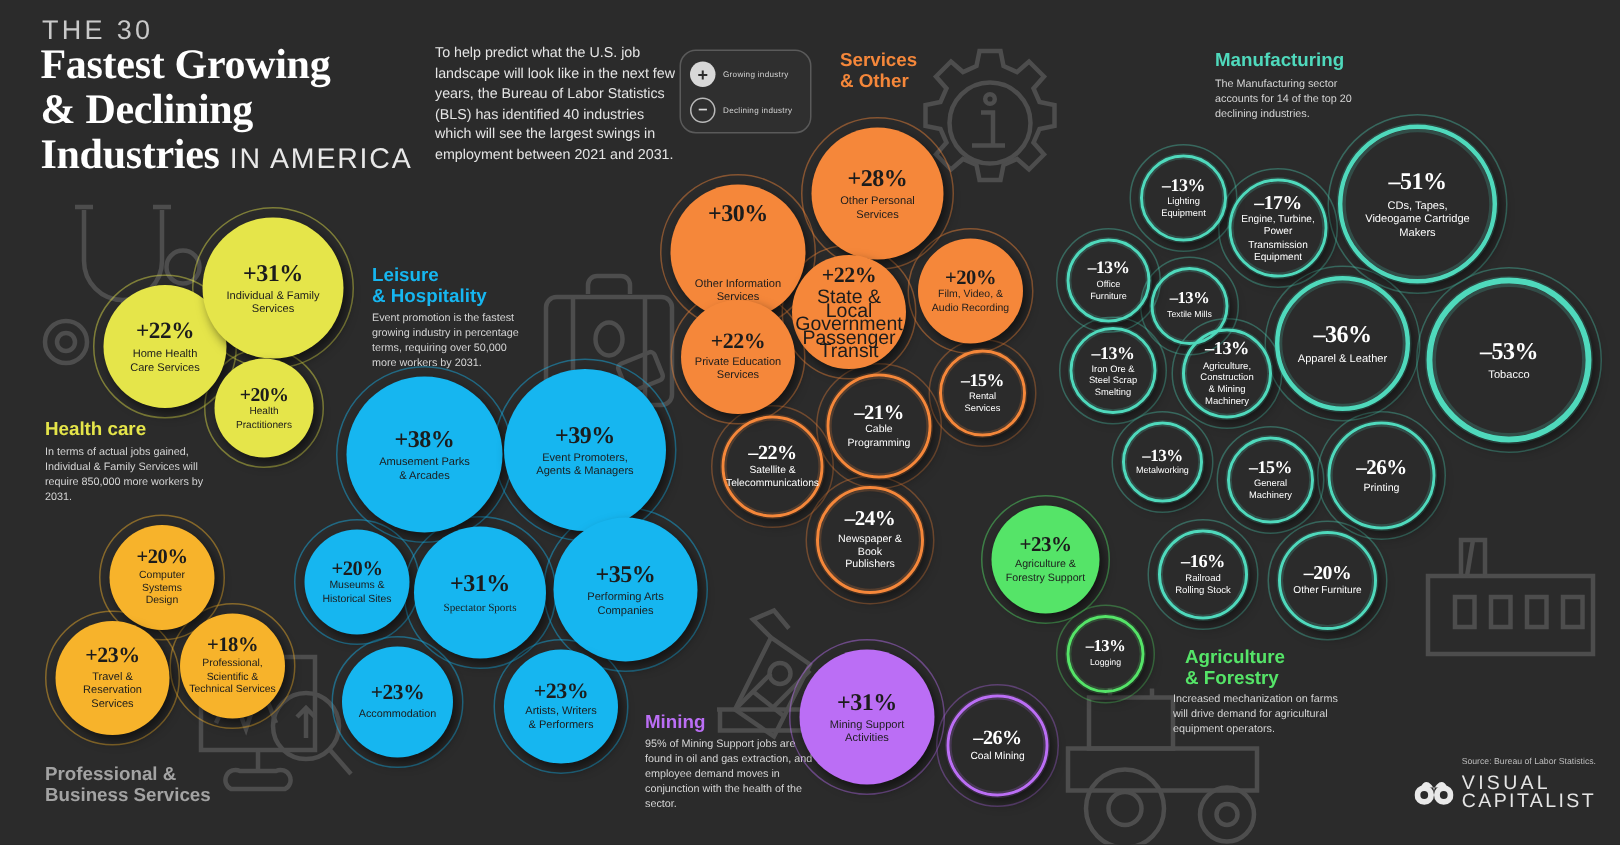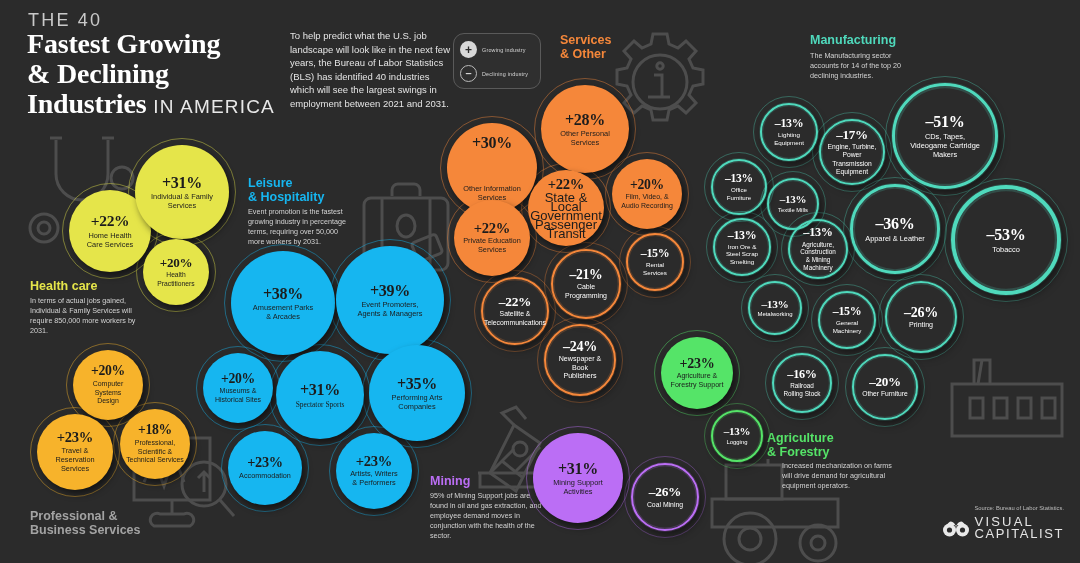--- a/index.html
+++ b/index.html
@@ -142,21 +142,21 @@
   <svg class="deco" style="left:944px;top:358px;" width="126" height="82" viewBox="0 0 126 82" stroke-width="3">
     <path d="M8 26 h110 v52 h-110 z"></path>
     <path d="M30 26 v-24 h16 v24"></path>
     <path d="M38 2 l-4 24"></path>
     <rect x="26" y="40" width="13" height="20"></rect>
     <rect x="50" y="40" width="13" height="20"></rect>
     <rect x="74" y="40" width="13" height="20"></rect>
     <rect x="98" y="40" width="13" height="20"></rect>
   </svg>
 
-  <div class="kicker">THE 40</div>
+  <div class="kicker">THE 30</div>
   <div class="maintitle">
     <span>Fastest Growing</span><br>
     <span>&amp; Declining</span><br>
     <span>Industries</span>
     <span class="thin">IN AMERICA</span>
   </div>
   <div class="intro">To help predict what the U.S. job landscape will look like in the next few years, the Bureau of Labor Statistics (BLS) has identified 40 industries which will see the largest swings in employment between 2021 and 2031.</div>
 
   <div class="legend">
     <div class="legend-row r1">
@@ -184,21 +184,21 @@
   <div class="sec-n" style="left:248px;top:207px;width:100px;">Event promotion is the fastest growing industry in percentage terms, requiring over 50,000 more workers by 2031.</div>
 
   <div class="sec-h" style="left:560px;top:33px;color:#f5873a;width:90px;">
     <span>Services</span><br>
     <span>&amp; Other</span>
   </div>
 
   <div class="sec-h" style="left:810px;top:33px;color:#4fd9bc;">Manufacturing</div>
   <div class="sec-n" style="left:810px;top:51px;width:110px;">The Manufacturing sector accounts for 14 of the top 20 declining industries.</div>
 
-  <div class="sec-h" style="left:767px;top:431px;color:#55e468;width:110px;">
+  <div class="sec-h" style="left:790px;top:431px;color:#55e468;width:110px;">
     <span>Agriculture</span><br>
     <span>&amp; Forestry</span>
   </div>
   <div class="sec-n" style="left:782px;top:461px;width:118px;">Increased mechanization on farms will drive demand for agricultural equipment operators.</div>
 
   <div class="sec-h" style="left:430px;top:474px;color:#bb6ef5;">Mining</div>
   <div class="sec-n" style="left:430px;top:491px;width:112px;">95% of Mining Support jobs are found in oil and gas extraction, and employee demand moves in conjunction with the health of the sector.</div>
 
   <div id="bubble-layer">
       <div class="halo" style="left: 62px; top: 183px; height: 96px; width: 96px; border: 1.1px solid rgba(229, 229, 74, 0.45);"></div>

